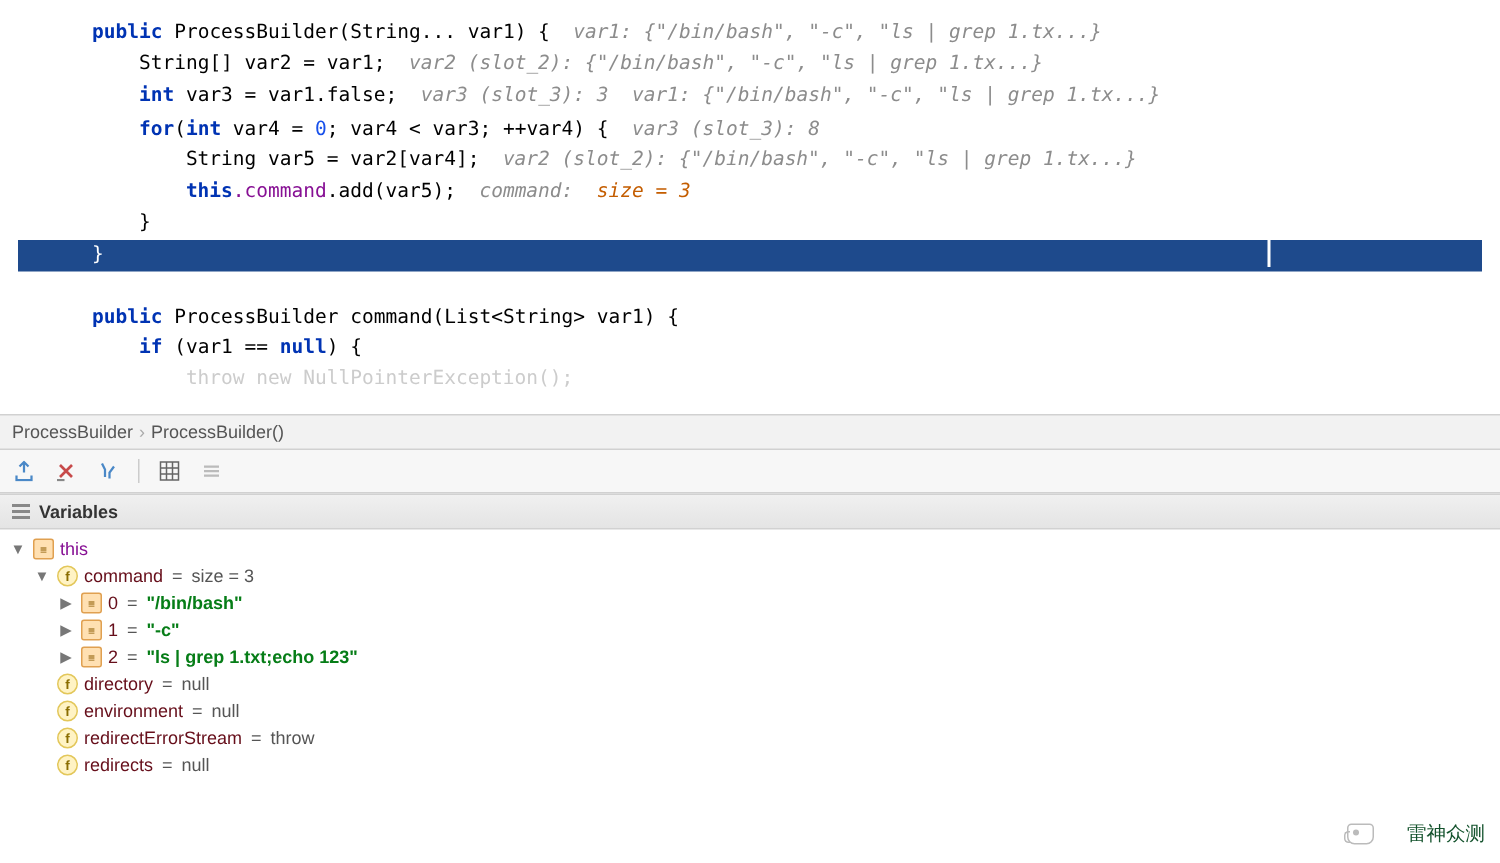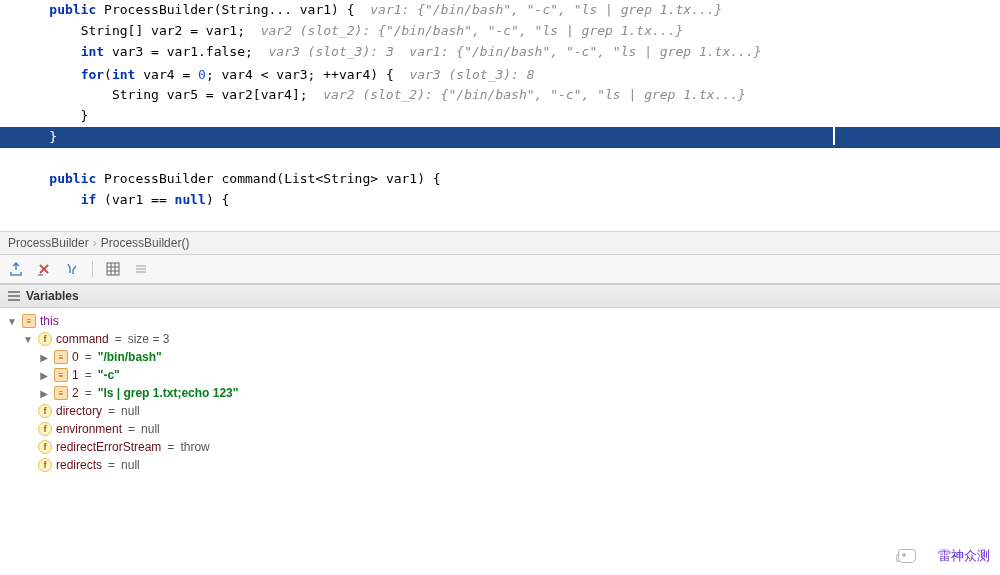--- a/index.html
+++ b/index.html
@@ -7,21 +7,21 @@
   font-family: "Menlo", "Monaco", "Consolas", monospace;
   font-size: 13px;
   background: #fff;
   width: 1000px;
   height: 575px;
   overflow: hidden;
   position: relative;
 }
 .editor {
   background: #fff;
-  padding: 0;
+  padding: 12px;
   line-height: 1.45;
 }
 .code-line {
   white-space: pre;
   padding: 1px 0 1px 18px;
 }
 .code-line.highlighted {
   background: #fdf3e5;
 }
 .code-line.selected {
@@ -124,21 +124,21 @@
 .indent1 { padding-left: 22px; }
 .indent2 { padding-left: 38px; }
 
 .watermark {
   position: absolute;
   right: 10px;
   bottom: 10px;
   display: flex;
   align-items: center;
   gap: 22px;
-  color: #6d28d9;
+  color: #14532d;
   font-family: sans-serif;
   font-size: 13px;
 }
 .wm-icon {
   width: 18px; height: 14px;
   border: 1.5px solid #bbb;
   border-radius: 3px 3px 5px 5px;
   position: relative;
 }
 .wm-icon::before {
@@ -166,32 +166,33 @@
   <div class="code-line">        <span>String[] var2 = var1;</span>  <span class="hint">var2 (slot_2): {"/bin/bash", "-c", "ls | grep 1.tx...}</span></div>
 
   <div class="code-line">        <span class="kw">int</span><span> var3 = var1.false;</span>  <span class="hint">var3 (slot_3): 3  var1: {"/bin/bash", "-c", "ls | grep 1.tx...}</span></div>
 
   <div class="code-line"></div>
 
   <div class="code-line">        <span class="kw">for</span><span>(</span><span class="kw">int</span><span> var4 = </span><span class="num">0</span><span>; var4 &lt; var3; ++var4) {</span>  <span class="hint">var3 (slot_3): 8</span></div>
 
   <div class="code-line">            <span>String var5 = var2[var4];</span>  <span class="hint">var2 (slot_2): {"/bin/bash", "-c", "ls | grep 1.tx...}</span></div>
 
+  <div class="code-line">            <span class="this">this</span><span class="field">.command</span><span>.add(var5);</span>  <span class="hint">command:  </span><span class="hint-val">size = 3</span></div>
 
   <div class="code-line">        }</div>
 
   <div class="code-line selected" style="position:relative;"><span>    }</span><div class="caret-bar" style="left:833px; top:0;"></div></div>
 
   <div class="code-line"> </div>
 
   <div class="code-line">    <span class="kw">public</span><span> ProcessBuilder </span><span>command</span><span>(List&lt;String&gt; var1) {</span></div>
 
   <div class="code-line">        <span class="kw">if</span><span> (var1 == </span><span class="kw">null</span><span>) {</span></div>
 
-  <div class="code-line" style="color:#ccc;"><span>            </span></div>
+  <div class="code-line" style="color:#ccc;"><span>            </span><span>throw new NullPointerException();</span></div>
 </div>
 
 <div class="breadcrumb">
   <span>ProcessBuilder</span>
   <span class="breadcrumb-sep">›</span>
   <span>ProcessBuilder()</span>
 </div>
 
 <div class="toolbar">
   <span class="tool-icon">

